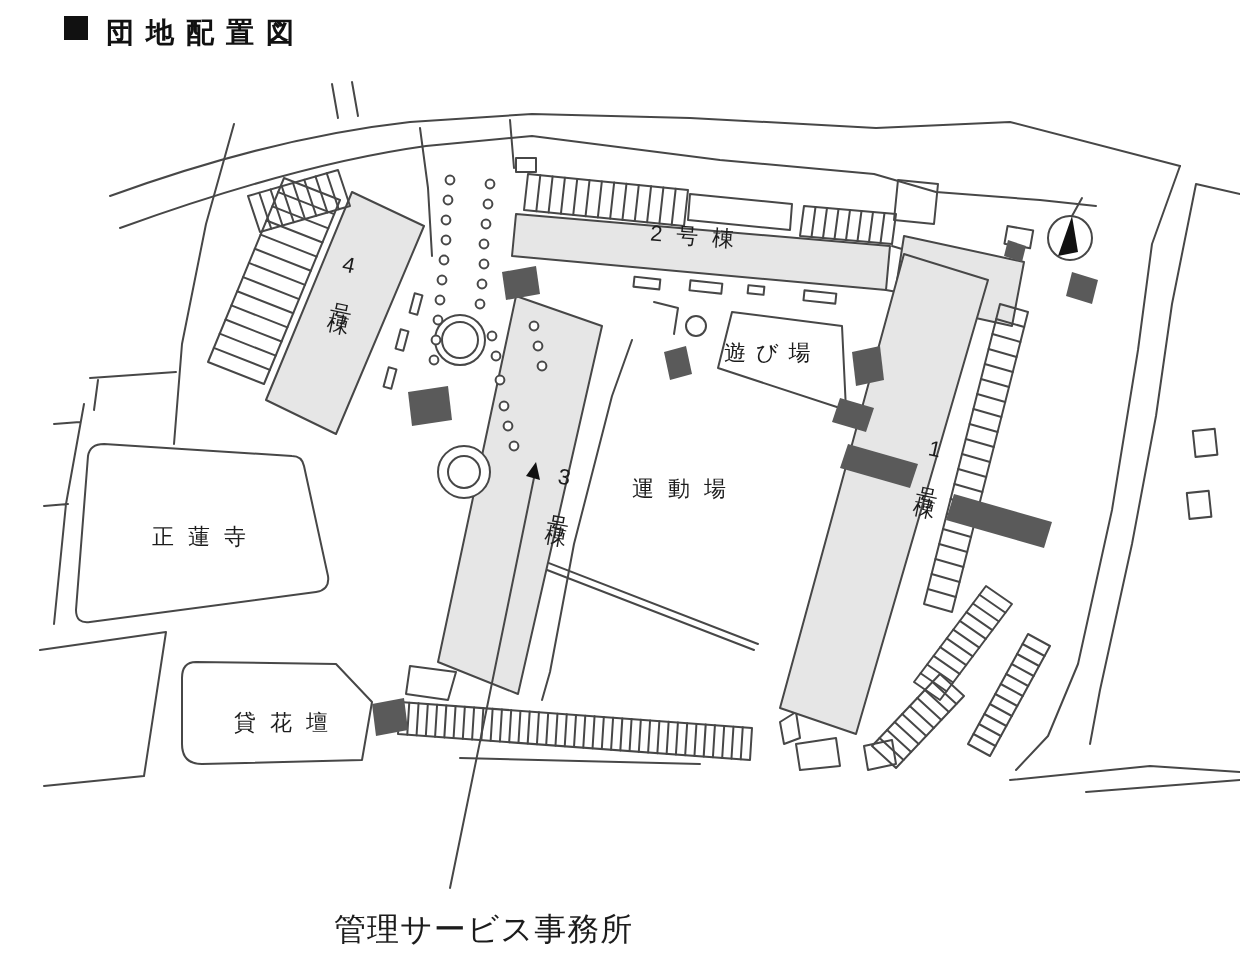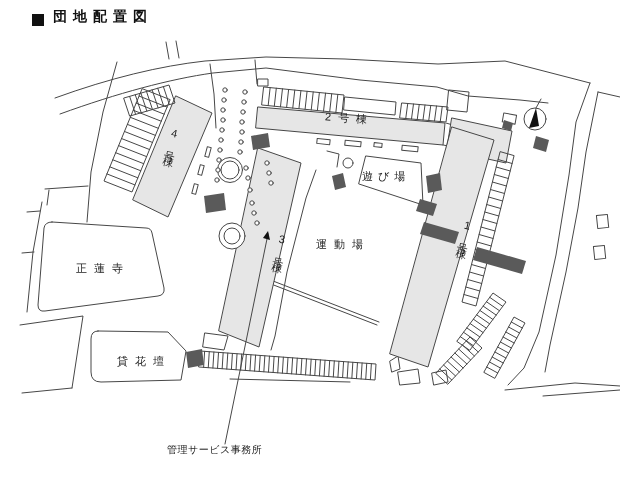--- a/index.html
+++ b/index.html
@@ -1,24 +1,24 @@
 <!DOCTYPE html>
 <html><head>
 <meta charset="utf-8">
 <style>
   html,body{margin:0;padding:0;background:#fff;}
   .screen{position:relative;width:620px;height:484px;background:#ffffff;overflow:hidden;
           font-family:"Liberation Sans",sans-serif;}
-  .title{position:absolute;left:32px;top:8px;display:flex;align-items:flex-end;gap:9px;
+  .title{position:absolute;left:32px;top:8px;display:flex;align-items:flex-start;gap:9px;
          font-weight:bold;font-size:14px;letter-spacing:6px;color:#111;}
   .title .sq{width:12px;height:12px;background:#111;flex:0 0 auto;}
   svg{position:absolute;left:0;top:0;}
   .lbl{position:absolute;color:#1c1c1c;font-size:11px;letter-spacing:7px;white-space:nowrap;z-index:2;}
   .lbl.v{writing-mode:vertical-rl;text-orientation:upright;letter-spacing:4px;}
-  .lbl.small{font-size:10px;letter-spacing:0.5px;}
+  .lbl.small{font-size:16px;letter-spacing:0.5px;margin-top:12px;}
 </style>
 </head>
 <body>
 
 <div class="screen">
 
   <div class="title">
     <span class="sq"></span>
     <span>団地配置図</span>
   </div>

